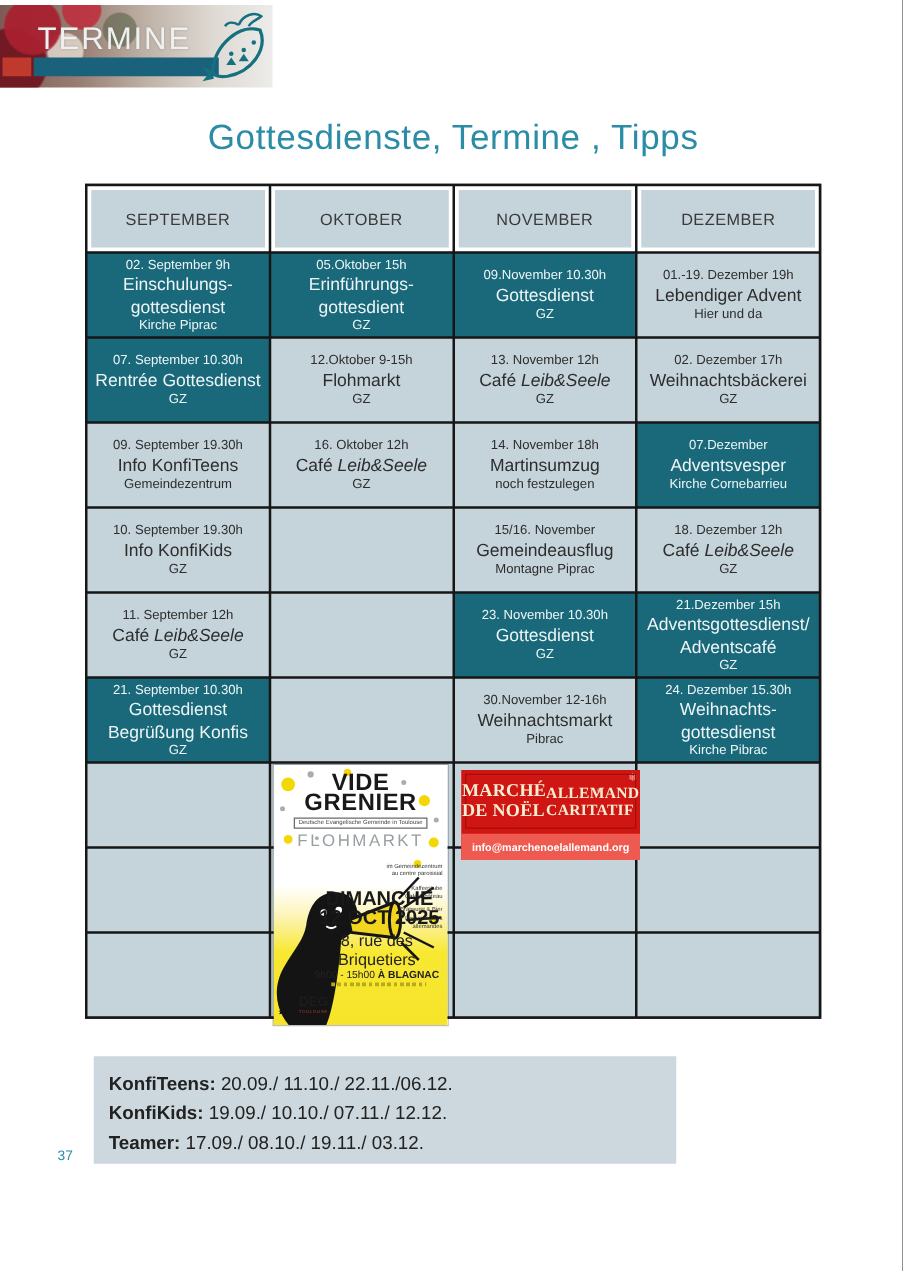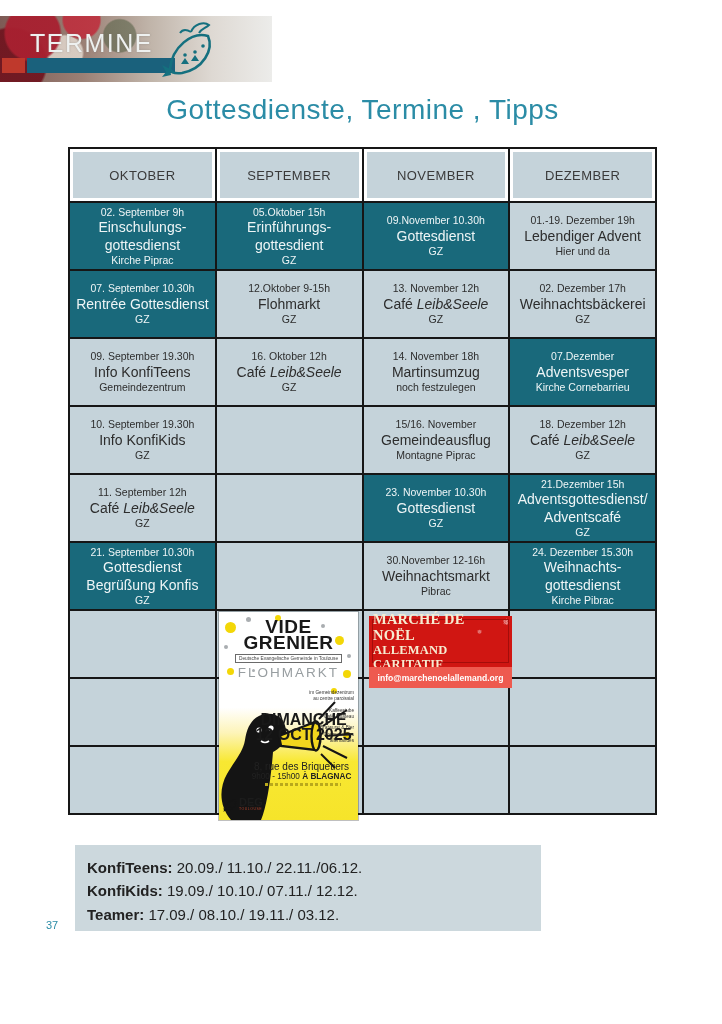--- a/index.html
+++ b/index.html
@@ -6,21 +6,21 @@
     --accent:#2b8ca6; --teal:#19697b; --light:#c5d3da; --banner-teal:#1a617c;
     --banner-red:#bf392c; --border:#161616; --poster-yellow:#f6e42a;
     --marche-red:#d01612; --marche-red-light:#ee5a4f; --notes-bg:#ccd8dd;
   }
   *{margin:0;padding:0;box-sizing:border-box;}
   html,body{background:#888;}
   body{font-family:"Liberation Sans",sans-serif;}
   .page{position:relative;width:722px;height:1024px;background:#fff;margin:0 auto;overflow:hidden;}
 
   
-  .masthead{position:absolute;left:0;top:16px;width:272px;height:66px;
+  .masthead{position:absolute;left:0;top:4px;width:218px;height:66px;
     background:
       radial-gradient(circle at 12% 26%, rgba(168,32,48,.95) 0 11%, rgba(168,32,48,0) 12%),
       radial-gradient(circle at 30% 6%, rgba(192,42,58,.85) 0 9%, rgba(192,42,58,0) 10%),
       radial-gradient(circle at 4% 72%, rgba(112,22,32,.95) 0 13%, rgba(112,22,32,0) 14%),
       radial-gradient(circle at 44% 30%, rgba(88,98,72,.6) 0 10%, rgba(88,98,72,0) 11%),
       radial-gradient(circle at 24% 56%, rgba(242,236,226,.7) 0 8%, rgba(242,236,226,0) 9%),
       linear-gradient(90deg,#7d5a55 0%,#9a7f74 30%,#c0b4a9 55%,#ded9d3 78%,#ececea 100%);}
   .masthead .termine{position:absolute;left:30px;top:13px;font-size:25px;letter-spacing:1.5px;
     color:#eef1f0;text-shadow:0 0 2px rgba(110,110,110,.45);font-weight:400;}
   .masthead .red-block{position:absolute;left:2px;top:42px;width:23px;height:15px;background:var(--banner-red);}
@@ -70,34 +70,34 @@
   .flyer-org{margin:3px auto 0;width:max-content;max-width:130px;border:1px solid #6a6a6a;background:#fff;
     font-size:4.8px;color:#444;padding:1px 3px;position:relative;z-index:2;}
   .flyer-sub{margin-top:2px;text-align:center;font-size:13.5px;letter-spacing:2px;color:#989ea1;
     font-weight:500;position:relative;z-index:2;}
   .flyer svg.mole{position:absolute;left:-2px;top:74px;z-index:1;}
   .flyer-infos{position:absolute;right:4px;top:78px;width:52px;text-align:right;z-index:2;
     font-size:4.7px;color:#333;line-height:1.35;}
   .flyer-infos .grp{margin-bottom:5px;}
   .flyer-day{margin-top:32px;padding-left:30px;text-align:center;font-size:16px;line-height:15px;
     font-weight:800;color:#191919;position:relative;z-index:2;}
-  .flyer-addr{padding-left:26px;text-align:center;font-size:10px;color:#222;margin-top:19px;position:relative;z-index:2;}
+  .flyer-addr{padding-left:26px;text-align:center;font-size:13px;color:#222;margin-top:3px;position:relative;z-index:2;}
   .flyer-time{padding-left:26px;text-align:center;font-size:8.2px;color:#222;position:relative;z-index:2;}
   .flyer-time b{font-weight:800;}
   .flyer-fine{margin:2px auto 0;margin-left:46px;width:76px;height:3px;
     background:repeating-linear-gradient(90deg,#b9a91c 0 3px,transparent 3px 5px);position:relative;z-index:2;}
   .deg{position:absolute;left:3px;bottom:8px;display:flex;align-items:center;gap:1px;z-index:2;}
   .deg .deg-txt{font-size:11px;font-weight:700;color:#1c1c1c;line-height:10px;}
   .deg .deg-sub{font-size:3.5px;color:#b0402a;letter-spacing:.5px;}
 
   
   .marche{position:absolute;left:369px;top:616px;width:143px;height:72px;z-index:3;
     background:var(--marche-red);font-family:"Liberation Serif",serif;}
   .marche-frame{position:absolute;left:3px;right:3px;top:3px;height:44px;border:1px solid #a30d0a;
-    display:flex;flex-direction:column;align-items:center;justify-content:center;}
+    display:flex;flex-direction:row;align-items:center;justify-content:center;}
   .marche-l1{font-size:14.5px;font-weight:700;color:#f6ecd2;line-height:16px;letter-spacing:.2px;}
   .marche-l2{font-size:12.5px;font-weight:700;color:#f6ecd2;line-height:14px;letter-spacing:.2px;}
   .marche-email{position:absolute;left:0;right:0;bottom:0;height:21px;background:var(--marche-red-light);
     display:flex;align-items:center;justify-content:center;font-family:"Liberation Sans",sans-serif;
     font-size:8.6px;font-weight:700;color:#fff;}
   .flake{position:absolute;color:rgba(255,255,255,.55);font-size:9px;}
   .flake.tr{right:2px;top:1px;} .flake.mid{right:30px;top:12px;font-size:6px;}
 
   
   .notes{position:absolute;left:75px;top:845px;width:466px;height:86px;background:var(--notes-bg);
@@ -125,24 +125,24 @@
       <circle cx="27" cy="36" r="1.8" fill="#15707f"></circle>
       <circle cx="37" cy="33" r="1.8" fill="#15707f"></circle>
       <circle cx="45" cy="27" r="1.8" fill="#15707f"></circle>
     </svg>
   </div>
 
   <div class="page-title">Gottesdienste, Termine , Tipps</div>
 
   <div class="cal" id="cal">
       <div class="mcell">
+        <div class="mlabel">SEPTEMBER</div>
+      </div>
+      <div class="mcell">
         <div class="mlabel">OKTOBER</div>
-      </div>
-      <div class="mcell">
-        <div class="mlabel">SEPTEMBER</div>
       </div>
       <div class="mcell">
         <div class="mlabel">NOVEMBER</div>
       </div>
       <div class="mcell">
         <div class="mlabel">DEZEMBER</div>
       </div>
       <div class="cell teal">
         <div class="ln date">02. September 9h</div>
         <div class="ln title">Einschulungs-</div>

